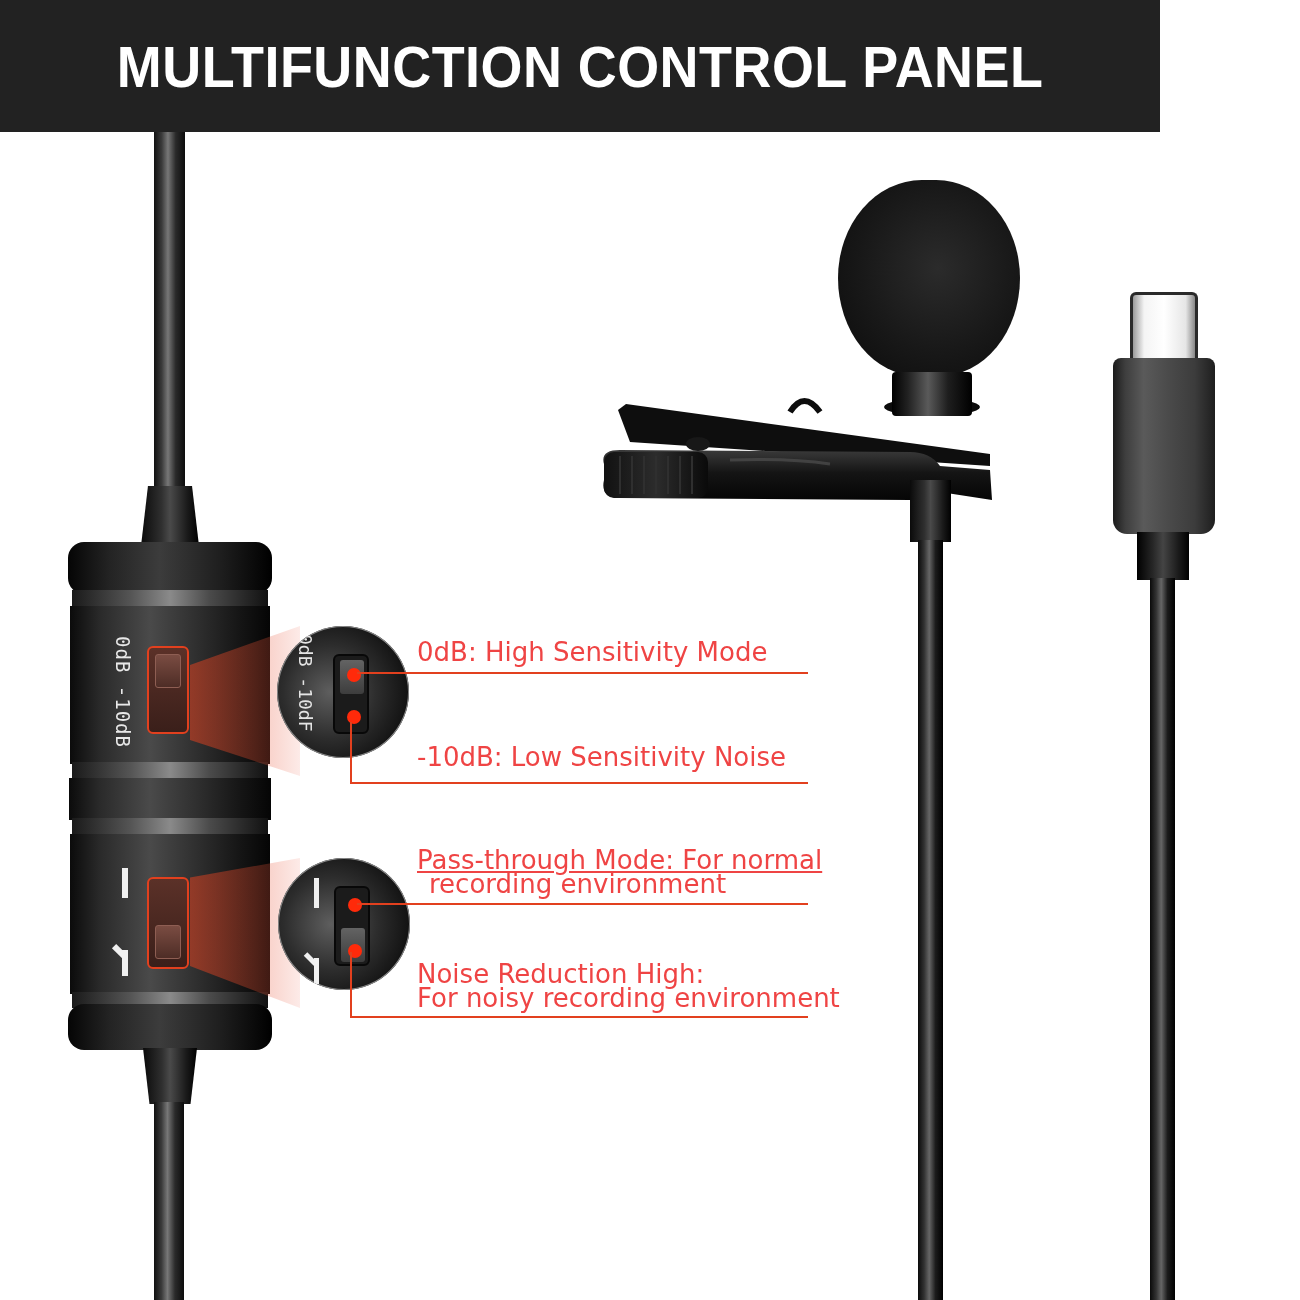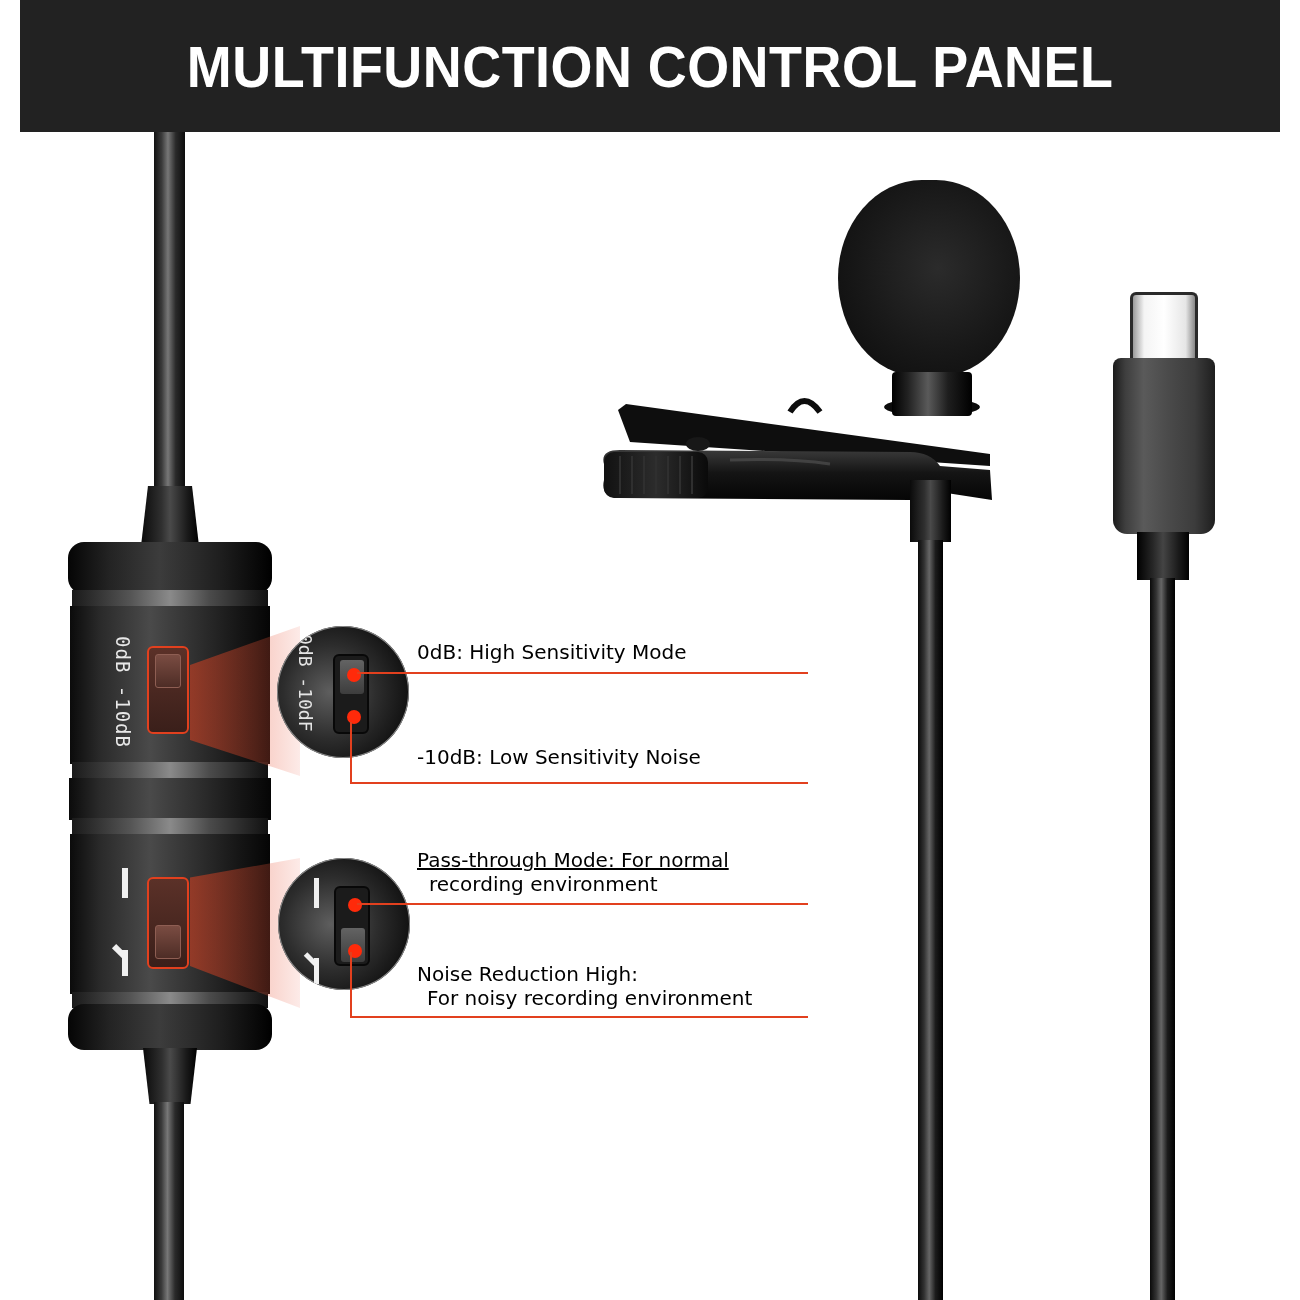--- a/index.html
+++ b/index.html
@@ -1,21 +1,21 @@
 <!DOCTYPE html>
 <html><head>
 <meta charset="utf-8">
 <style>
   * { margin: 0; padding: 0; box-sizing: border-box; }
   html, body { width: 1300px; height: 1300px; background: #ffffff; overflow: hidden; }
   body { position: relative; font-family: "DejaVu Sans", sans-serif; }
 
   .header {
-    position: absolute; left: 0; top: 0; width: 1260px; height: 132px;
-    background: #222222; display: flex; align-items: center; justify-content: center; margin-left: 20px;
+    position: absolute; left: 0; top: 0; width: 1160px; height: 132px;
+    background: #222222; display: flex; align-items: center; justify-content: center;
   }
   .header-title {
     color: #ffffff; font-family: "Liberation Sans", sans-serif; font-weight: 700;
     font-size: 58px; letter-spacing: 0.5px; transform: scaleX(0.93);
   }
 
   .abs { position: absolute; }
 
   
   .cable {
@@ -82,22 +82,22 @@
   }
   .mag-label {
     position: absolute; left: 12px; top: 10px; color: #e4e4e4;
     font-family: "DejaVu Sans Mono", monospace; font-size: 18px; writing-mode: vertical-rl; white-space: nowrap;
   }
 
   .red-line { position: absolute; background: #e2401e; height: 2px; }
   .red-vline { position: absolute; background: #e2401e; width: 2px; }
 
   .anno {
-    position: absolute; left: 417px; color: #000000;
-    font-family: "DejaVu Sans", sans-serif; font-size: 20px; line-height: 24px; white-space: nowrap;
+    position: absolute; left: 417px; color: #ef4444;
+    font-family: "DejaVu Sans", sans-serif; font-size: 26px; line-height: 24px; white-space: nowrap;
   }
 
   
   .foam {
     position: absolute; left: 838px; top: 180px; width: 182px; height: 196px;
     border-radius: 46% 46% 44% 44% / 50% 50% 50% 50%;
     background: radial-gradient(ellipse at 55% 45%, #2b2b2b 0%, #181818 55%, #0a0a0a 100%);
   }
   .capsule {
     position: absolute; left: 892px; top: 372px; width: 80px; height: 44px;
@@ -187,21 +187,21 @@
 <div class="red-line" style="left:350px; top:782px; width:458px;"></div>
 <div class="red-line" style="left:357px; top:903px; width:451px;"></div>
 <div class="red-vline" style="left:350px; top:952px; height:66px;"></div>
 <div class="red-line" style="left:350px; top:1016px; width:458px;"></div>
 
 <div class="anno" style="top:640px;">0dB: High Sensitivity Mode</div>
 <div class="anno" style="top:745px;">-10dB: Low Sensitivity Noise</div>
 <div class="anno" style="top:848px;text-decoration:underline;">Pass-through Mode: For normal</div>
 <div class="anno" style="top:872px;margin-left:12px;">recording environment</div>
 <div class="anno" style="top:962px;">Noise Reduction High:</div>
-<div class="anno" style="top:986px;margin-left:10px;">For noisy recording environment</div>
+<div class="anno" style="top:986px;">For noisy recording environment</div>
 
 <div class="foam"></div>
 <div class="capsule-ring"></div>
 <div class="capsule"></div>
 
 <svg class="abs" style="left:590px; top:370px;" width="420" height="140" viewBox="0 0 420 140">
   <defs>
     <linearGradient id="clipg" x1="0" y1="0" x2="0" y2="1">
       <stop offset="0" stop-color="#3a3a3a"></stop>
       <stop offset="0.45" stop-color="#141414"></stop>

